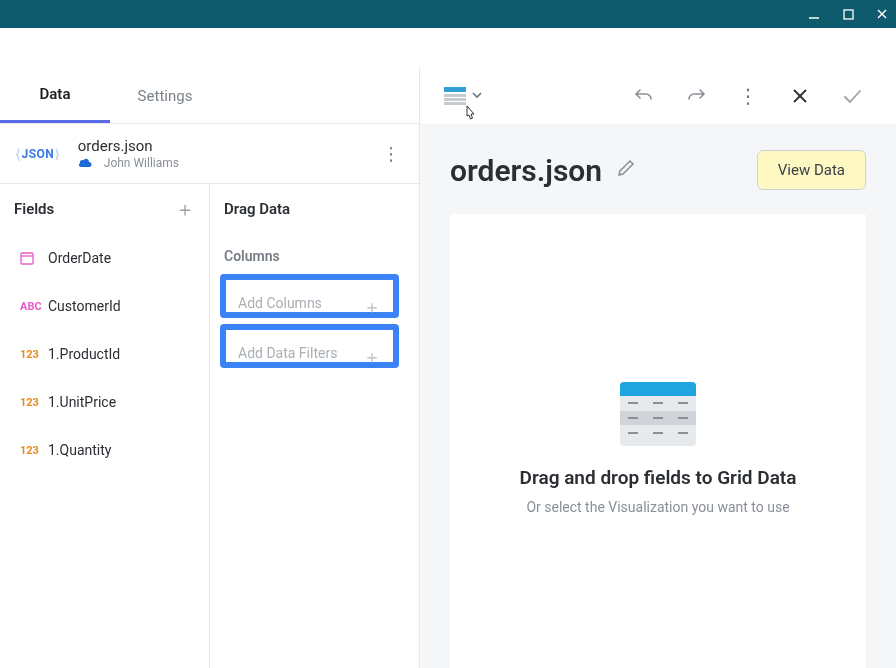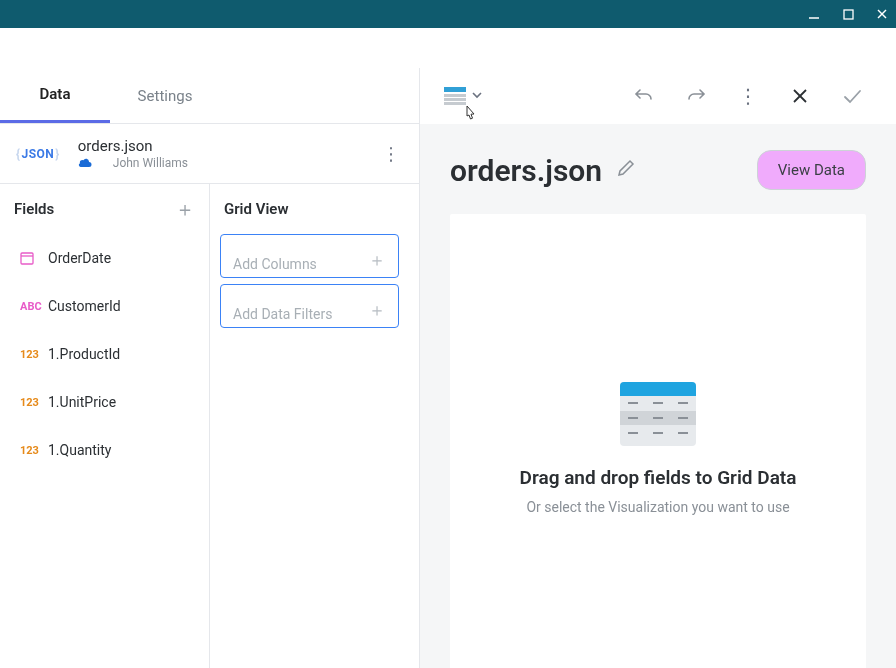--- a/index.html
+++ b/index.html
@@ -12,53 +12,53 @@
   .tabs { display: flex; height: 56px; border-bottom: 1px solid #e5e7eb; }
   .tab { flex: 0 0 110px; display: flex; align-items: center; justify-content: center; font-size: 15px; cursor: pointer; }
   .tab.active { font-weight: 600; color: #222; border-bottom: 3px solid #5b6be6; }
   .tab.inactive { color: #7a828a; }
   .datasource-row { height: 60px; display: flex; align-items: center; padding: 0 14px 0 16px; border-bottom: 1px solid #e5e7eb; }
   .json-badge { color: #3b7ae6; font-weight: 700; font-size: 12px; letter-spacing: 0.5px; }
   .json-badge::before { content: "{"; color: #c6d6ee; margin-right: 1px; }
   .json-badge::after  { content: "}"; color: #c6d6ee; margin-left: 1px; }
   .ds-text { margin-left: 18px; flex: 1; }
   .ds-title { font-size: 15px; color: #2b2f33; }
-  .ds-sub { font-size: 12px; color: #8a9097; display: flex; align-items: center; gap: 21px; margin-top: 1px; }
+  .ds-sub { font-size: 12px; color: #8a9097; display: flex; align-items: center; gap: 12px; margin-top: 1px; }
   .cloud-icon { color: #1a6bd6; font-size: 12px; }
   .kebab { width: 28px; height: 28px; display: flex; align-items: center; justify-content: center; color: #6b7280; cursor: pointer; font-size: 18px; }
   .columns-wrap { flex: 1; display: flex; }
   .fields-col { width: 210px; border-right: 1px solid #e5e7eb; }
   .grid-col  { flex: 1; padding-right: 10px; }
   .section-head { height: 50px; display: flex; align-items: center; justify-content: space-between; padding: 0 14px; font-size: 15px; font-weight: 600; color: #2b2f33; }
   .plus-icon { font-size: 20px; color: #9aa1a8; font-weight: 300; cursor: pointer; }
   .field-item { height: 48px; display: flex; align-items: center; padding: 0 20px; font-size: 14px; color: #2b2f33; cursor: grab; }
   .field-icon { width: 24px; display: inline-flex; align-items: center; justify-content: flex-start; font-size: 11px; font-weight: 700; margin-right: 4px; }
   .icon-date { color: #e85cc8; }
   .icon-abc  { color: #e85cc8; }
   .icon-num  { color: #e68a1a; }
   .sub-head { font-size: 14px; font-weight: 600; color: #757c82; padding: 14px 14px 10px; }
-  .placeholder-box { margin: 0 10px 6px 10px; height: 44px; border: 1px solid #3b82f6; border-radius: 4px; display: flex; align-items: flex-end; justify-content: space-between; padding: 5px 12px; color: #a8afb5; font-size: 14px; }
+  .placeholder-box { margin: 0 10px 6px 10px; height: 44px; border: 6px solid #3b82f6; border-radius: 4px; display: flex; align-items: flex-start; justify-content: space-between; padding: 15px 12px; color: #a8afb5; font-size: 14px; }
   .placeholder-box .plus { color: #b7bdc3; font-size: 18px; }
   
   .right-panel { flex: 1; display: flex; flex-direction: column; background: #f5f6f7; }
   .right-toolbar { height: 56px; display: flex; align-items: center; padding: 0 24px; gap: 12px; background: #fff; }
   .viz-picker { display: flex; align-items: center; gap: 4px; cursor: pointer; position: relative; }
   .viz-grid-icon { width: 22px; height: 18px; position: relative; }
   .viz-grid-icon .top { position: absolute; top:0; left:0; right:0; height:5px; background:#31a0d6; }
   .viz-grid-icon .r { position:absolute; height:3px; left:0; right:0; background:#c6cbd0; }
   .viz-grid-icon .r1 { top:7px; } .viz-grid-icon .r2 { top:11px; } .viz-grid-icon .r3 { top:15px; }
   .chev { color:#6b7280; font-size:14px; }
   .cursor-pointer { position: absolute; left: 18px; top: 18px; font-size: 15px; color:#333; }
   .toolbar-spacer { flex: 1; }
   .tb-btn { width: 40px; height: 40px; display: flex; align-items: center; justify-content: center; color: #6b7280; font-size: 20px; cursor: pointer; }
   .right-content { flex:1; padding: 26px 30px; display: flex; flex-direction: column; background:#f5f6f7; }
   .right-header { display:flex; align-items:center; justify-content:space-between; }
   .page-title { font-size: 30px; font-weight: 600; color: #2b2f33; display:flex; align-items:center; gap:14px; }
   .pencil { color:#8a9097; font-size:20px; cursor:pointer; }
-  .view-data-btn { border:1px solid #cdd2d7; background:#f0abfc; border-radius:14px; padding: 10px 20px; font-size:15px; color:#3a3f44; cursor:pointer; }
+  .view-data-btn { border:1px solid #cdd2d7; background:#fef9c3; border-radius:6px; padding: 10px 20px; font-size:15px; color:#3a3f44; cursor:pointer; }
   .drop-zone { flex:1; display:flex; flex-direction:column; align-items:center; justify-content:center; gap:10px; background:#fff; margin-top: 24px; border-radius: 2px; }
   .dz-illu { width:76px; height:64px; border-radius:4px; overflow:hidden; background:#e7eaed; position:relative; margin-bottom: 10px; }
   .dz-illu .hdr { position:absolute; top:0; left:0; right:0; height:14px; background:#1fa4e0; }
   .dz-illu .band { position:absolute; left:0; right:0; background:#d0d4d8; height:14px; }
   .dz-illu .band.a { top:29px; }
   .dz-illu .dash { position:absolute; width:10px; height:2px; background:#8a9097; }
   .dz-title { font-size:19px; font-weight:600; color:#2b2f33;text-align:center; }
   .dz-sub { font-size:14px; color:#8a9097; }
 </style>
 </head>
@@ -136,22 +136,23 @@
             </div>
             <div class="field-item">
               <span class="field-icon icon-num">123</span>
               <span>1.Quantity</span>
             </div>
           </div>
       </div>
 
       <div class="grid-col">
         <div class="section-head" style="justify-content:flex-start;">
-          <span>Grid View</span>
-        </div>
+          <span>Drag Data</span>
+        </div>
+        <div class="sub-head">Columns</div>
         <div class="placeholder-box">
           <span>Add Columns</span>
           <span class="plus">＋</span>
         </div>
         <div class="placeholder-box">
           <span>Add Data Filters</span>
           <span class="plus">＋</span>
         </div>
       </div>
     </div>

